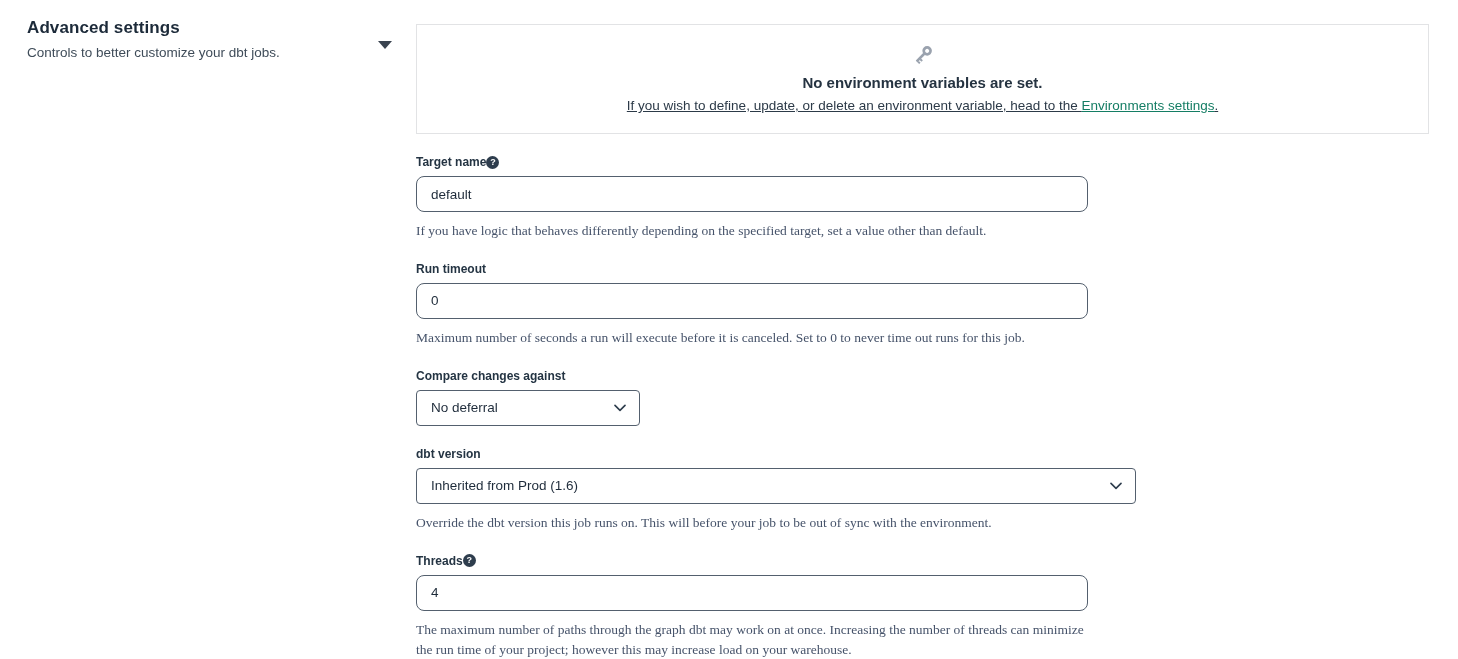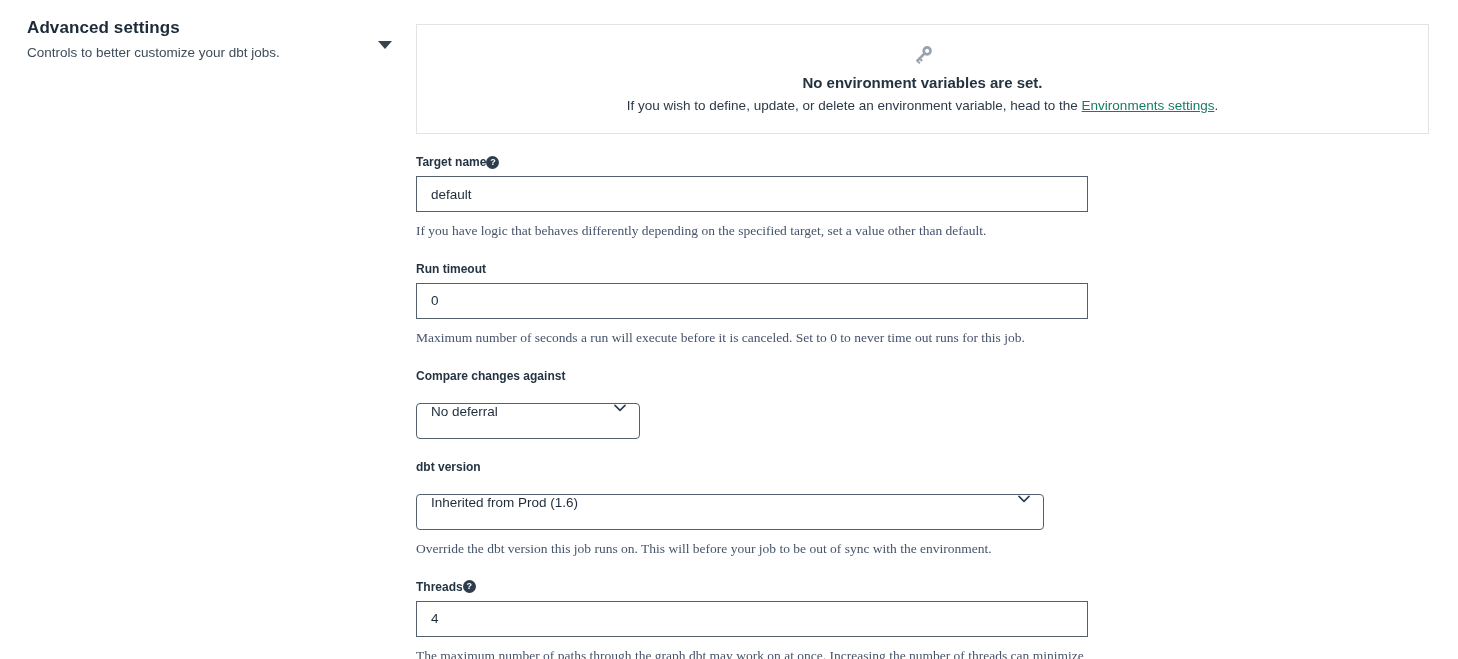--- a/index.html
+++ b/index.html
@@ -31,53 +31,53 @@
 
   .banner {
     border: 1px solid #e2e3e5;
     border-radius: 0;
     text-align: center;
     padding: 17px 20px 20px 20px;
     background: #fff;
   }
   .banner .key-wrap { line-height: 0; }
   .banner-title { font-size: 15px; font-weight: 700; margin-top: 6px; color: #253341; }
-  .banner-body { font-size: 13.5px; margin-top: 7px; color: #2c3a48; }
+  .banner-body { font-size: 13.5px; margin-top: 7px; color: #2c3a48; text-decoration: underline; }
   .banner-body a { color: #147d64; text-decoration: underline; cursor: pointer; }
 
   .field { margin-top: 21px; width: 672px; }
   .field-label {
     display: flex; align-items: center; gap: 0;
     font-size: 12px; font-weight: 700; color: #243443;
   }
   .help-icon {
     width: 13px; height: 13px; border-radius: 50%;
     background: #2e3d4d; color: #ffffff;
     font-size: 9px; font-weight: 700;
     display: inline-flex; align-items: center; justify-content: center;
     cursor: pointer; line-height: 1;
   }
   .text-input {
     display: block; width: 672px; height: 36px;
     margin-top: 7px; padding: 0 14px;
-    border: 1px solid #54606e; border-radius: 0;
+    border: 1px solid #54606e; border-radius: 8px;
     font-family: "Liberation Sans", sans-serif;
     font-size: 13.5px; color: #1e2b3a; background: #fff;
     outline: none;
   }
   .select {
-    height: 36px; margin-top: 20px;
+    height: 36px; margin-top: 7px;
     border: 1px solid #54606e; border-radius: 4px;
-    display: flex; justify-content: space-between;
+    display: flex; align-items: center; justify-content: space-between;
     padding: 0 13px 0 14px;
     font-size: 13.5px; color: #1e2b3a; background: #fff;
     cursor: pointer;
   }
   .select.small { width: 224px; }
-  .select.full  { width: 628px; }
+  .select.full  { width: 720px; }
   .helper {
     margin: 9px 0 0 0;
     font-size: 13.5px; color: #46536a;
     line-height: 1.48;
     font-family: Liberation Serif, serif;
   }
 </style>
 </head>
 <body>
 

